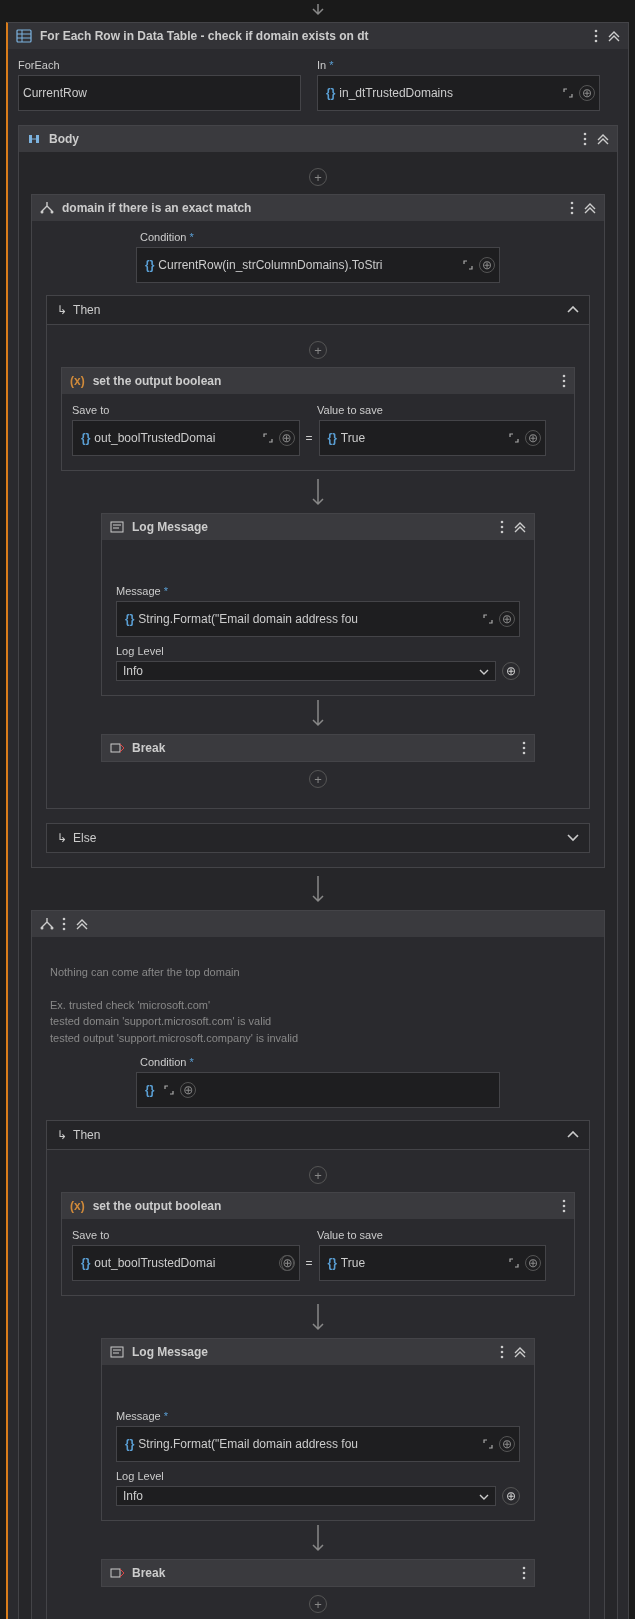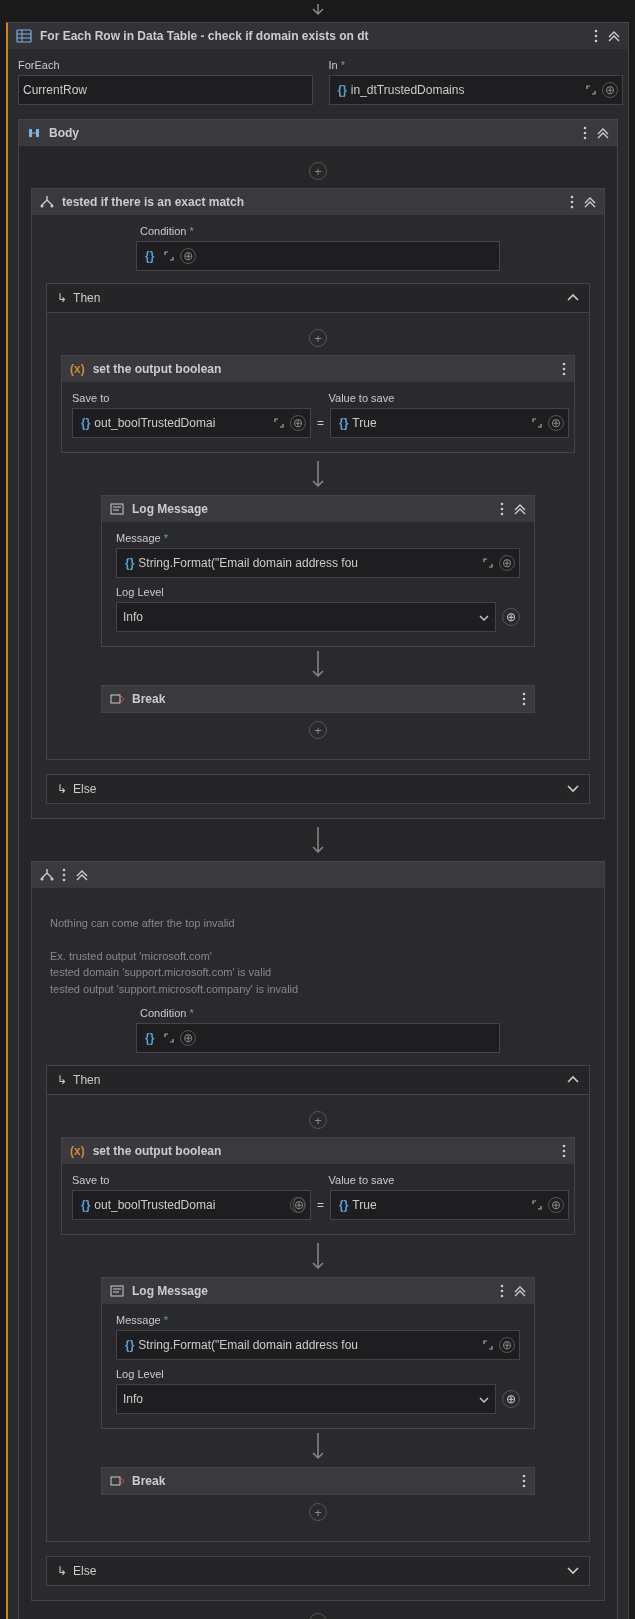--- a/index.html
+++ b/index.html
@@ -21,43 +21,43 @@
   .root{padding:0 6px;}
   .arrow-down{display:flex;justify-content:center;padding:4px 0;}
   .arrow-down svg,.arrow-line svg{display:block;}
   .card{border:1px solid var(--border);background:var(--panel);margin-bottom:4px;}
   .card-orange{border-left:2px solid var(--orange);}
   .hdr{display:flex;align-items:center;background:var(--header);padding:6px 8px;gap:8px;font-weight:bold;}
   .hdr-light{background:var(--header-light);}
   .hdr .title{flex:1;color:var(--text);}
   .hdr .icon,.icon{display:inline-flex;align-items:center;justify-content:center;}
   .hdr-btns{display:flex;gap:10px;align-items:center;}
-  .sub-body{padding:10px 5px 14px 10px;}
+  .sub-body{padding:10px 28px 14px 10px;}
   .row2{display:flex;gap:16px;}
   .row2>div{flex:1;}
   .lbl{color:var(--text);font-size:11px;margin-bottom:4px;}
   .lbl .req{color:var(--blue);}
-  .field{display:flex;align-items:center;background:var(--field-bg);border:1px solid var(--border);height:30px;padding:0 4px;}
+  .field{display:flex;align-items:center;background:var(--field-bg);border:1px solid var(--border);height:36px;padding:0 4px;}
   .field .brace{color:var(--blue);padding:0 4px;font-weight:bold;}
   .field .val{flex:1;color:var(--text);white-space:nowrap;overflow:hidden;text-overflow:ellipsis;}
   .field .fbtn{width:18px;height:18px;display:flex;align-items:center;justify-content:center;color:var(--text-dim);margin-left:2px;}
   .field .fbtn:last-child{border:1px solid #555;border-radius:50%;width:16px;height:16px;}
   .plus-circle{display:flex;justify-content:center;padding:8px 0;color:var(--text-dim);}
   .plus-circle span{border:1px solid #555;border-radius:50%;width:18px;height:18px;display:flex;align-items:center;justify-content:center;font-size:13px;}
   .inner-pad{padding:8px 12px 12px 12px;}
   .eq{padding:0 6px;color:var(--text);}
   .flex-row{display:flex;align-items:center;gap:0;}
   .flex-row .field{flex:1;}
   .then-row{display:flex;align-items:center;justify-content:space-between;background:var(--panel-dark);border:1px solid var(--border);padding:7px 10px;}
   .then-row .lab{display:flex;align-items:center;gap:6px;}
-  .select{display:flex;align-items:center;background:var(--field-bg);border:1px solid var(--border);height:30px;padding:0 6px;}
+  .select{display:flex;align-items:center;background:var(--field-bg);border:1px solid var(--border);height:20px;padding:0 6px;}
   .select .val{flex:1;}
   .cond-indent{padding-left:90px;padding-right:90px;}
   .cond-indent .lbl{margin-left:4px;}
-  .log-body{padding:10px 14px 14px 14px;}
+  .log-body{padding:10px 14px 14px 14px;margin-top:35px;}
   .note{color:var(--text-dim);font-size:11px;line-height:1.5;padding:0 4px 10px 4px;}
   .body-card{background:#262629;}
   @media (max-width:10px){} 
 </style>
 </head>
 <body>
 
 <div class="root">
 
   <div class="arrow-down">
@@ -149,41 +149,42 @@
 
           <div class="card">
             <div class="hdr hdr-light">
               <span class="icon">
                   <svg width="14" height="14">
                     <path d="M7 1 L7 5 M7 5 L2 10 M7 5 L12 10" stroke="#ccc" fill="none" stroke-width="1.4"></path>
                     <circle cx="2" cy="11" r="1.5" fill="#ccc"></circle>
                     <circle cx="12" cy="11" r="1.5" fill="#ccc"></circle>
                   </svg>
                 </span>
-              <span class="title">tested if there is an exact match</span>
+              <span class="title">domain if there is an exact match</span>
               <div class="hdr-btns">
                 <span class="icon">
                     <svg width="4" height="14">
                       <circle cx="2" cy="2" r="1.3" fill="#ccc"></circle>
                       <circle cx="2" cy="7" r="1.3" fill="#ccc"></circle>
                       <circle cx="2" cy="12" r="1.3" fill="#ccc"></circle>
                     </svg>
                   </span>
                 <span class="icon">
                     <svg width="12" height="12">
                       <path d="M1 7 L6 2 L11 7 M1 11 L6 6 L11 11" stroke="#ccc" fill="none" stroke-width="1.4"></path>
                     </svg>
                   </span>
               </div>
             </div>
             <div style="padding:10px 14px 14px 14px;">
               <div class="cond-indent">
                 <div class="lbl"><span>Condition</span> <span class="req">*</span></div>
                 <div class="field">
                   <span class="brace">{}</span>
+                  <span class="val">CurrentRow(in_strColumnDomains).ToStri</span>
                   <span class="fbtn">
                       <svg width="10" height="10">
                         <path d="M1 4 L1 1 L4 1 M6 9 L9 9 L9 6" stroke="#aaa" fill="none" stroke-width="1.2"></path>
                       </svg>
                     </span>
                   <span class="fbtn">⊕</span>
                 </div>
               </div>
               <div style="height:12px;"></div>
 
@@ -380,22 +381,22 @@
                 <span class="icon">
                     <svg width="12" height="12">
                       <path d="M1 7 L6 2 L11 7 M1 11 L6 6 L11 11" stroke="#ccc" fill="none" stroke-width="1.4"></path>
                     </svg>
                   </span>
               </div>
             </div>
             <div style="padding:10px 14px 14px 14px;">
               <div class="note">
                 <br>
-                <span>Nothing can come after the top invalid</span><br><br>
-                <span>Ex.  trusted output 'microsoft.com'</span><br>
+                <span>Nothing can come after the top domain</span><br><br>
+                <span>Ex.  trusted check 'microsoft.com'</span><br>
                 <span>tested domain 'support.microsoft.com' is valid</span><br>
                 <span>tested output 'support.microsoft.company' is invalid</span>
               </div>
               <div class="cond-indent">
                 <div class="lbl"><span>Condition</span> <span class="req">*</span></div>
                 <div class="field">
                   <span class="brace">{}</span>
                   <span class="fbtn">
                       <svg width="10" height="10">
                         <path d="M1 4 L1 1 L4 1 M6 9 L9 9 L9 6" stroke="#aaa" fill="none" stroke-width="1.2"></path>

